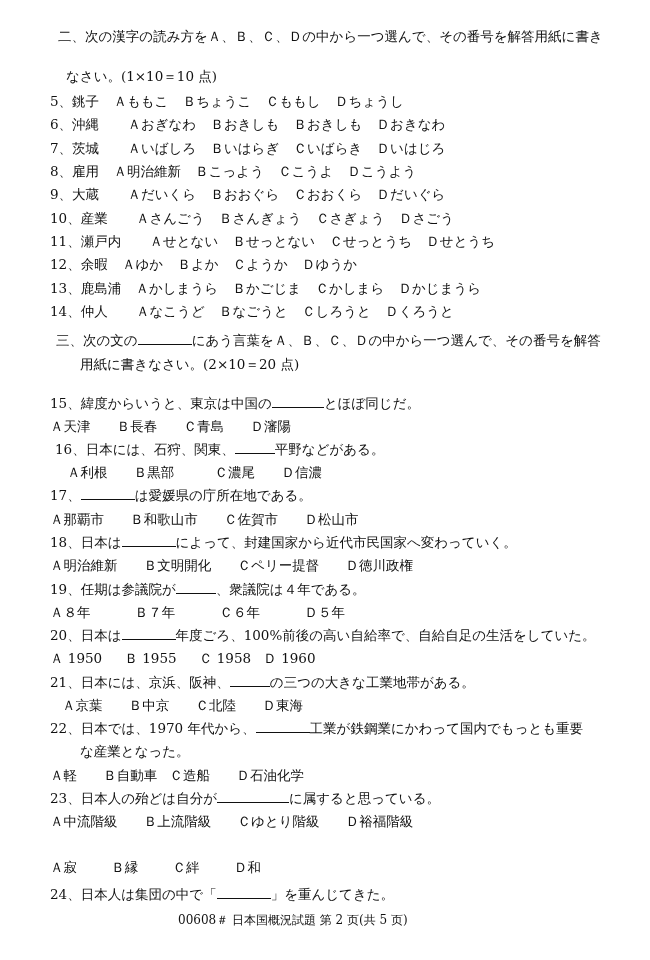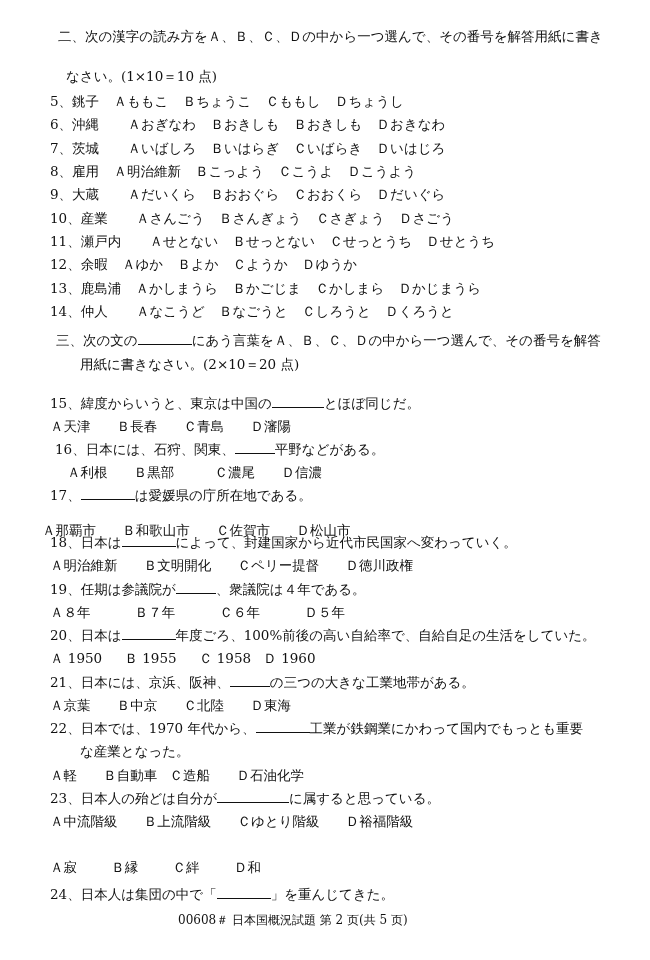--- a/index.html
+++ b/index.html
@@ -114,21 +114,21 @@
 <div class="line" style="top:462px;left:67px;">
   <span class="opt">Ａ利根</span>
   <span class="opt" style="margin-left:22px;">Ｂ黒部</span>
   <span class="opt" style="margin-left:36px;">Ｃ濃尾</span>
   <span class="opt" style="margin-left:22px;">Ｄ信濃</span>
 </div>
 
 <div class="line" style="top:485px;left:50px;">
   <span>17、</span><span class="blank" style="width:54px;"></span><span>は愛媛県の庁所在地である。</span>
 </div>
-<div class="line" style="top:509px;left:42px;margin-top:11px;">
+<div class="line" style="top:509px;left:50px;">
   <span class="opt">Ａ那覇市</span>
   <span class="opt" style="margin-left:22px;">Ｂ和歌山市</span>
   <span class="opt" style="margin-left:22px;">Ｃ佐賀市</span>
   <span class="opt" style="margin-left:22px;">Ｄ松山市</span>
 </div>
 
 <div class="line" style="top:532px;left:50px;">
   <span>18、</span><span>日本は</span><span class="blank" style="width:54px;"></span><span>によって、封建国家から近代市民国家へ変わっていく。</span>
 </div>
 <div class="line" style="top:555px;left:50px;">
@@ -154,21 +154,21 @@
 <div class="line" style="top:648px;left:50px;">
   <span class="opt">Ａ 1950</span>
   <span class="opt" style="margin-left:18px;">Ｂ 1955</span>
   <span class="opt" style="margin-left:18px;">Ｃ 1958</span>
   <span class="opt" style="margin-left:8px;">Ｄ 1960</span>
 </div>
 
 <div class="line" style="top:672px;left:50px;">
   <span>21、</span><span>日本には、京浜、阪神、</span><span class="blank" style="width:40px;"></span><span>の三つの大きな工業地帯がある。</span>
 </div>
-<div class="line" style="top:695px;left:50px;">
+<div class="line" style="top:695px;left:62px;">
   <span class="opt">Ａ京葉</span>
   <span class="opt" style="margin-left:22px;">Ｂ中京</span>
   <span class="opt" style="margin-left:22px;">Ｃ北陸</span>
   <span class="opt" style="margin-left:22px;">Ｄ東海</span>
 </div>
 
 <div class="line" style="top:718px;left:50px;">
   <span>22、</span><span>日本では、1970 年代から、</span><span class="blank" style="width:54px;"></span><span>工業が鉄鋼業にかわって国内でもっとも重要</span>
 </div>
 <div class="line" style="top:741px;left:80px;">な産業となった。</div>

